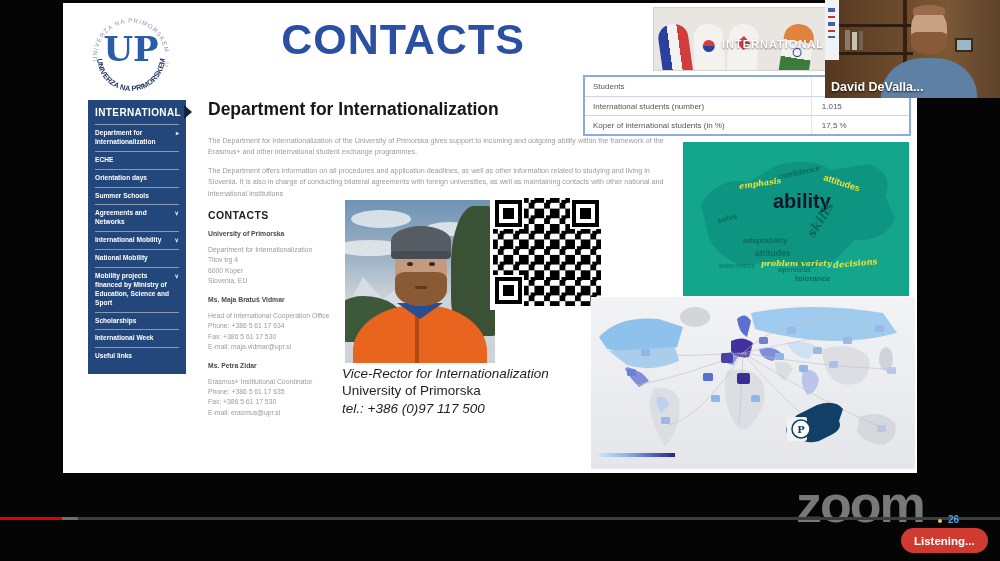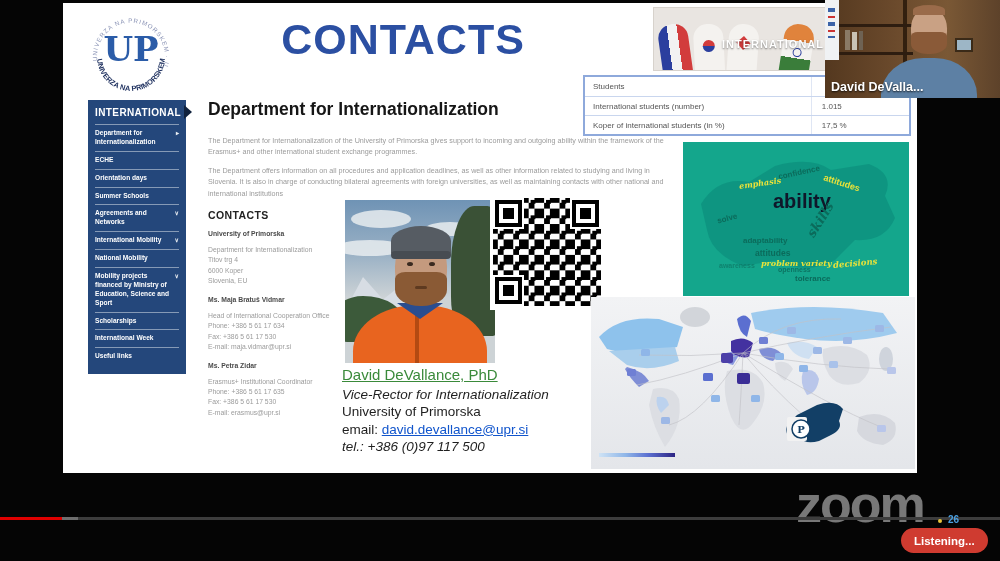--- a/index.html
+++ b/index.html
@@ -300,26 +300,22 @@
         <g>
           <rect x="0" y="75" width="30" height="30" fill="#fff"></rect>
           <rect x="2" y="77" width="26" height="26" fill="#000"></rect>
           <rect x="6" y="81" width="18" height="18" fill="#fff"></rect>
           <rect x="10" y="85" width="10" height="10" fill="#000"></rect>
         </g>
       </svg>
     </div>
 
     <div id="profile">
-      <a class="pname">David DeVallance, PhD</a>
       <div class="it">Vice-Rector for Internationalization</div>
       <div>University of Primorska</div>
-      <div>
-        <span>email: </span><a>david.devallance@upr.si</a>
-      </div>
       <div class="it">
         <span>tel.: </span><span>+386 (0)97 117 500</span>
       </div>
     </div>
 
     <div id="stats">
       <div class="t-row">
         <div class="t-label">Students</div>
         <div class="t-value"></div>
       </div>

